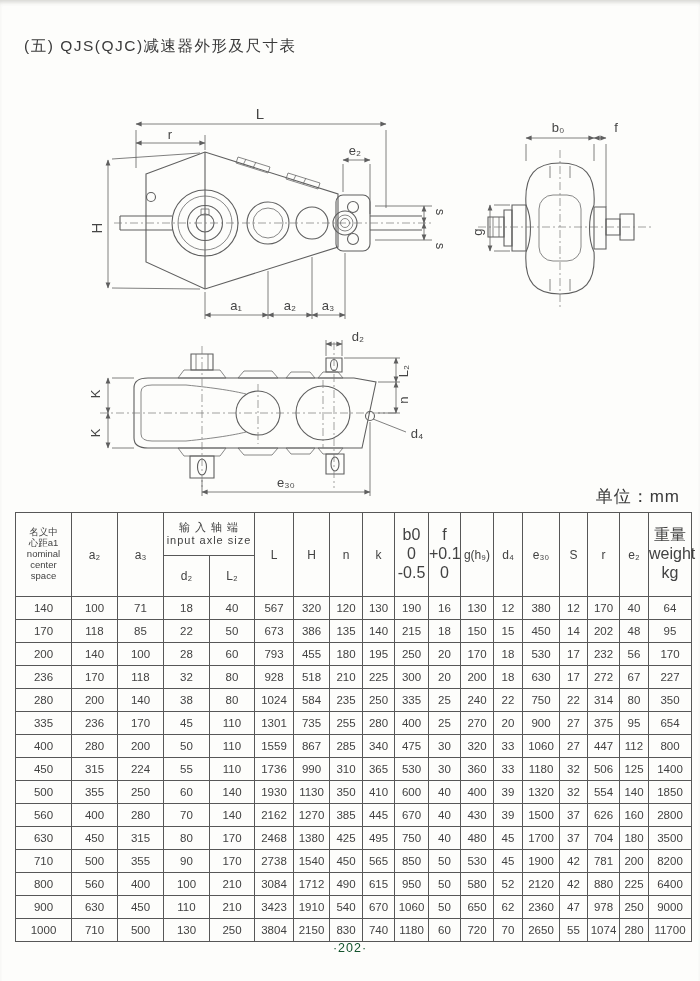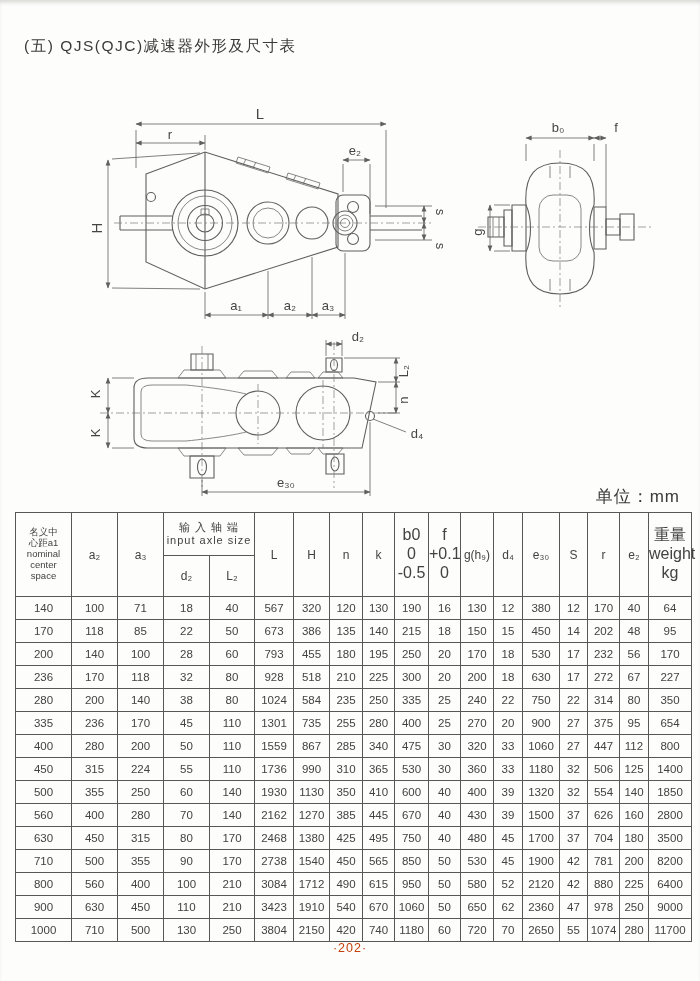--- a/index.html
+++ b/index.html
@@ -2,21 +2,21 @@
 <html><head>
 <meta charset="utf-8">
 <style>
   html,body{margin:0;padding:0;background:#ffffff;}
   .page{position:relative;width:700px;height:981px;background:#fdfdfb;
         font-family:"Liberation Sans","DejaVu Sans",sans-serif;color:#3e3e3e;overflow:hidden;
         box-shadow:inset 0 4px 4px -2px rgba(160,160,155,.45);}
   .title-zh{position:absolute;left:24px;top:36px;font-size:15.5px;letter-spacing:1.5px;color:#3a3a3a;}
   .title-en{position:absolute;left:55px;top:61px;font-size:14.5px;letter-spacing:.4px;color:#3a3a3a;}
   .unit{position:absolute;top:485px;right:20px;font-size:17px;letter-spacing:1px;color:#3a3a3a;}
-  .pagenum{position:absolute;top:941px;left:0;width:100%;text-align:center;font-size:12.5px;letter-spacing:1px;color:#c2410c;}
+  .pagenum{position:absolute;top:941px;left:0;width:100%;text-align:center;font-size:12.5px;letter-spacing:1px;color:#14532d;}
   svg.draw{position:absolute;}
   svg.draw *{vector-effect:non-scaling-stroke;}
   svg .ln{stroke:#5f5f5f;stroke-width:1.1;fill:none;}
   svg .thin{stroke:#6a6a6a;stroke-width:.8;fill:none;}
   svg .cl{stroke:#7a7a7a;stroke-width:.7;fill:none;stroke-dasharray:8 3 2 3;}
   svg .dim{stroke:#5f5f5f;stroke-width:.8;fill:none;}
   svg text{fill:#454545;font-family:"Liberation Sans","DejaVu Sans",sans-serif;}
   .dl{font-size:13px;}
   .dlbig{font-size:15px;}
   table.dim-table{position:absolute;left:15px;top:512px;width:672px;border-collapse:collapse;table-layout:fixed;background:#fdfdfb;}
@@ -591,21 +591,21 @@
           <td>9000</td>
         </tr>
         <tr>
           <td>1000</td>
           <td>710</td>
           <td>500</td>
           <td>130</td>
           <td>250</td>
           <td>3804</td>
           <td>2150</td>
-          <td>420</td>
+          <td>830</td>
           <td>740</td>
           <td>1180</td>
           <td>60</td>
           <td>720</td>
           <td>70</td>
           <td>2650</td>
           <td>55</td>
           <td>1074</td>
           <td>280</td>
           <td>11700</td>

